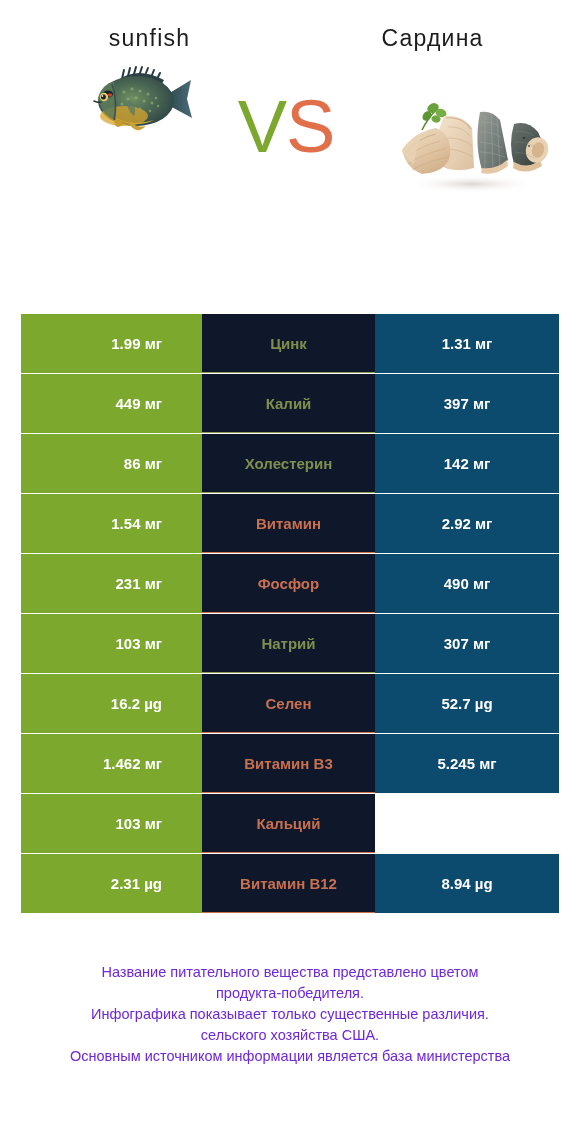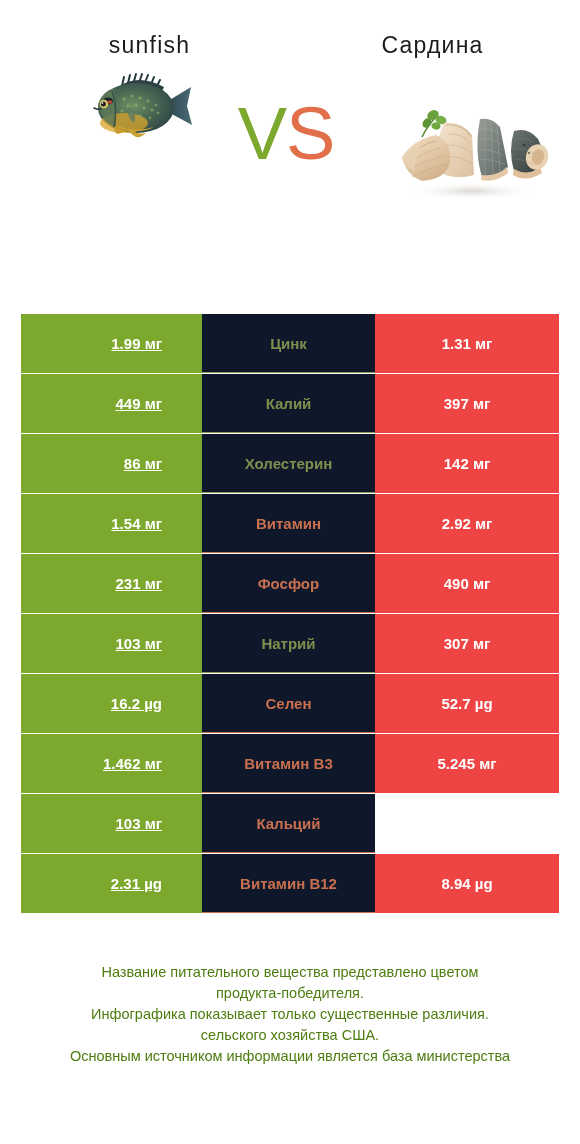--- a/index.html
+++ b/index.html
@@ -18,21 +18,21 @@
 
   
   .header {
     position: relative;
     height: 290px;
     width: 580px;
   }
   .title-row {
     display: flex;
     width: 580px;
-    padding-top: 32px;
+    padding-top: 25px;
     box-sizing: border-box;
   }
   .title {
     flex: 1 1 50%;
     text-align: center;
     font-size: 23px;
     letter-spacing: 1.2px;
     color: #1c1c1c;
     font-weight: 400;
     font-family: "Liberation Sans", sans-serif;
@@ -98,53 +98,52 @@
     font-size: 15px;
     font-weight: bold;
     font-family: "Liberation Sans", sans-serif;
   }
   .cell-left {
     width: 181px;
     background: #7da82e;
     color: #ffffff;
     justify-content: flex-end;
     padding-right: 40px;
-    text-decoration: underline;
   }
   .cell-mid {
     width: 173px;
     background: #0f172a;
     justify-content: center;
     font-size: 15px;
     font-weight: bold;
     border-bottom: 1px solid transparent;
   }
   .cell-right {
     width: 184px;
-    background: #ef4444;
+    background: #0c4a6e;
     color: #ffffff;
     justify-content: center;
     text-align: right;
   }
   .mid-green { color: #7f8f4d; border-bottom-color: #8a9a52; }
   .mid-orange { color: #c8704f; border-bottom-color: #c9714f; }
   .row:last-child .cell-mid { border-bottom-color: transparent; }
   .row:last-child .cell-mid.mid-green { border-bottom-color: #8a9a52; }
   .row:last-child .cell-mid.mid-orange { border-bottom-color: #c9714f; }
 
   
   .footer {
     position: absolute;
     left: 0;
     top: 962px;
     width: 580px;
     text-align: center;
     font-size: 14.5px;
     line-height: 21px;
-    color: #4d7c0f;
+    color: #6d28d9;
     font-family: "Liberation Sans", sans-serif;
     padding: 0 28px;
     box-sizing: border-box;
   }
   .footer div { white-space: nowrap; }
 </style>
 </head>
 <body>
 
 <div class="header">

